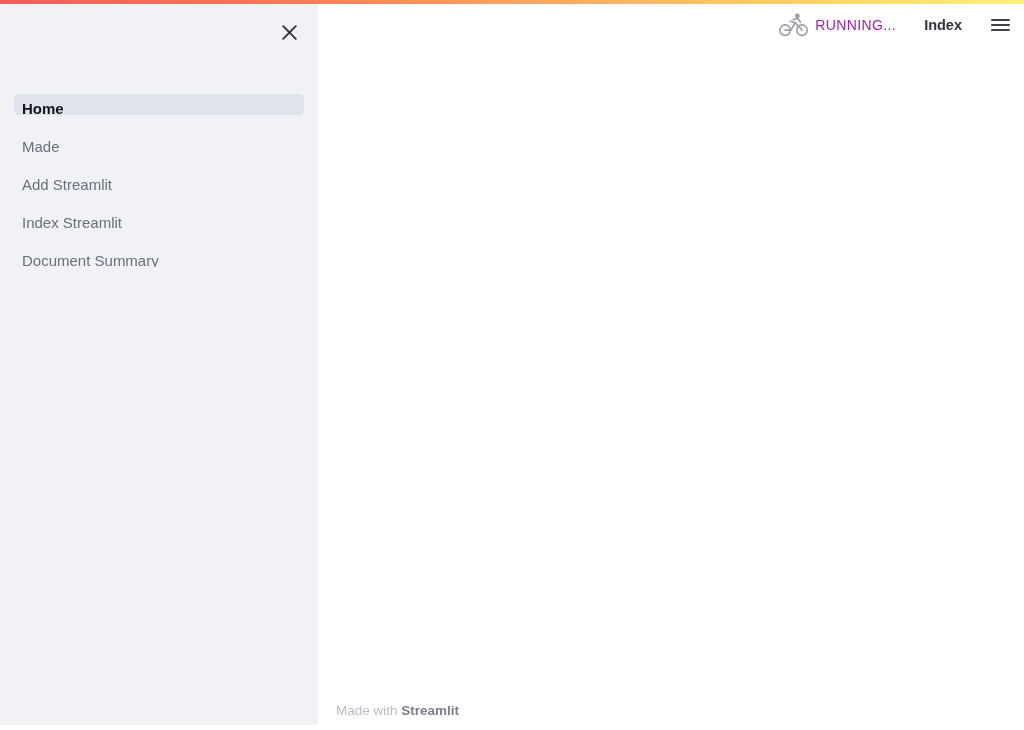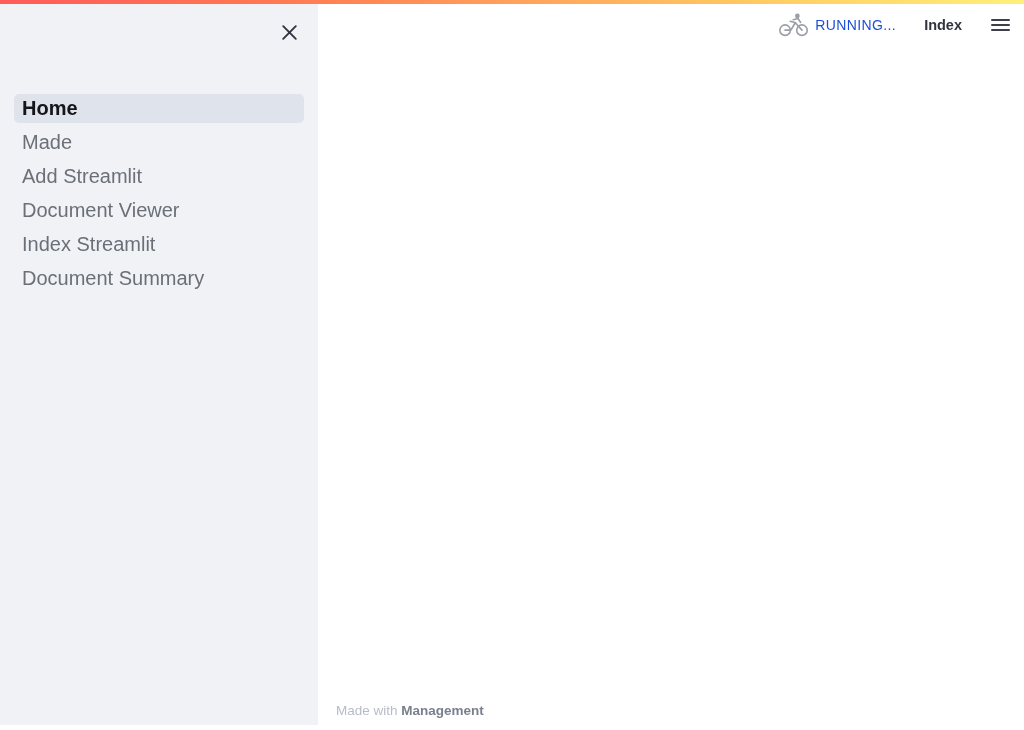--- a/index.html
+++ b/index.html
@@ -65,26 +65,26 @@
   .sidebar-nav {
     position: absolute;
     top: 90px;
     left: 14px;
     width: 290px;
   }
 
   .nav-item {
     display: block;
     box-sizing: border-box;
-    height: 29px;
+    height: 21px;
     line-height: 29px;
     padding: 0 8px;
-    margin-bottom: 5px;
+    margin-bottom: 17px;
     border-radius: 5px;
-    font-size: 20px;
+    font-size: 15px;
     color: #6b7078;
     cursor: pointer;
     white-space: nowrap;
     overflow: hidden;
     text-overflow: ellipsis;
     background: transparent;
   }
   .nav-item.is-active {
     background: #dfe3eb;
     color: #14151a;
@@ -122,21 +122,21 @@
   }
   .cyclist-icon {
     width: 30px;
     height: 26px;
     display: block;
     color: #9a9ea8;
   }
   .running-label {
     font-size: 14px;
     letter-spacing: 0.4px;
-    color: #1d4ed8;
+    color: #a21caf;
     font-weight: 400;
     white-space: nowrap;
   }
 
   .stop-button {
     margin-left: 18px;
     font-size: 14.5px;
     color: #31333f;
     font-weight: 600;
     background: transparent;
@@ -195,31 +195,30 @@
     <button class="sidebar-close-btn" aria-label="close sidebar">
       <svg width="17" height="17" viewBox="0 0 17 17" fill="none" xmlns="http://www.w3.org/2000/svg">
         <path d="M2.2 2.2 L14.8 14.8 M14.8 2.2 L2.2 14.8" stroke="currentColor" stroke-width="1.9" stroke-linecap="round"></path>
       </svg>
     </button>
 
     <nav class="sidebar-nav">
       <a class="nav-item is-active">Home</a>
       <a class="nav-item">Made</a>
       <a class="nav-item">Add Streamlit</a>
-      <a class="nav-item">Document Viewer</a>
       <a class="nav-item">Index Streamlit</a>
       <a class="nav-item">Document Summary</a>
     </nav>
   </div>
 
   <div class="main">
     <div></div>
 
     <div class="footer">
-      <span>Made with </span><span class="brand">Management</span>
+      <span>Made with </span><span class="brand">Streamlit</span>
     </div>
   </div>
 
   <div class="status-toolbar">
 
     <div class="running-indicator">
       <svg class="cyclist-icon" viewBox="0 0 32 26" fill="none" xmlns="http://www.w3.org/2000/svg">
         <circle cx="6.5" cy="18.5" r="5.6" stroke="currentColor" stroke-width="1.7" fill="none"></circle>
         <circle cx="24.5" cy="18.5" r="5.6" stroke="currentColor" stroke-width="1.7" fill="none"></circle>
         <circle cx="19.6" cy="3.3" r="2.5" fill="currentColor"></circle>

